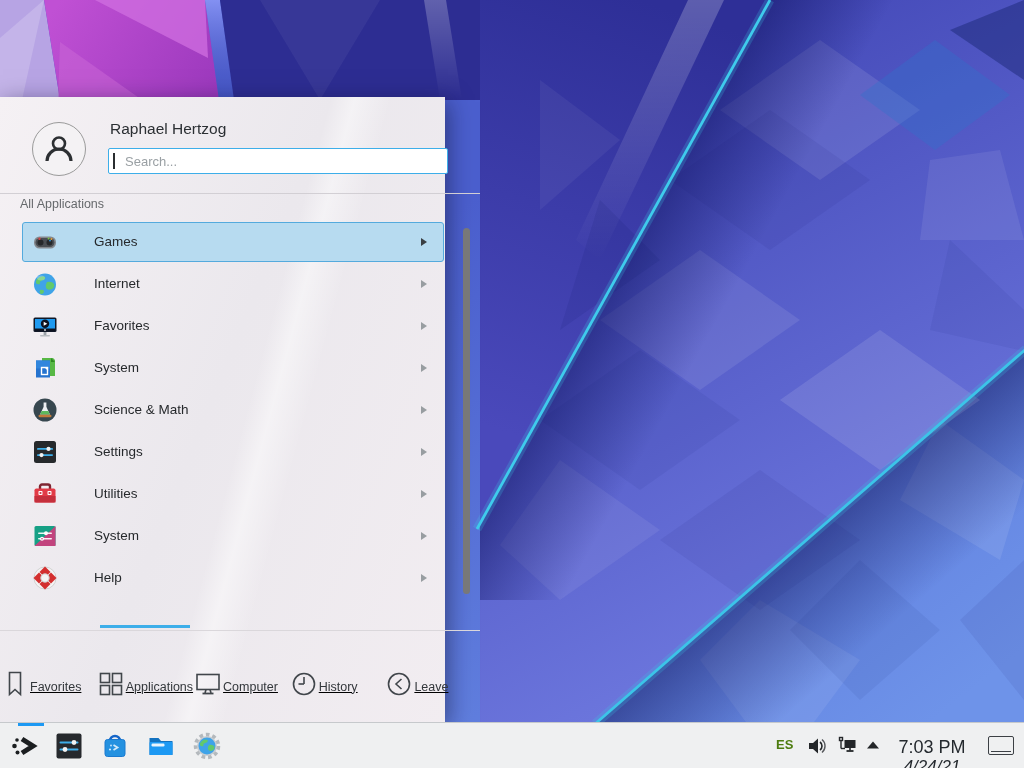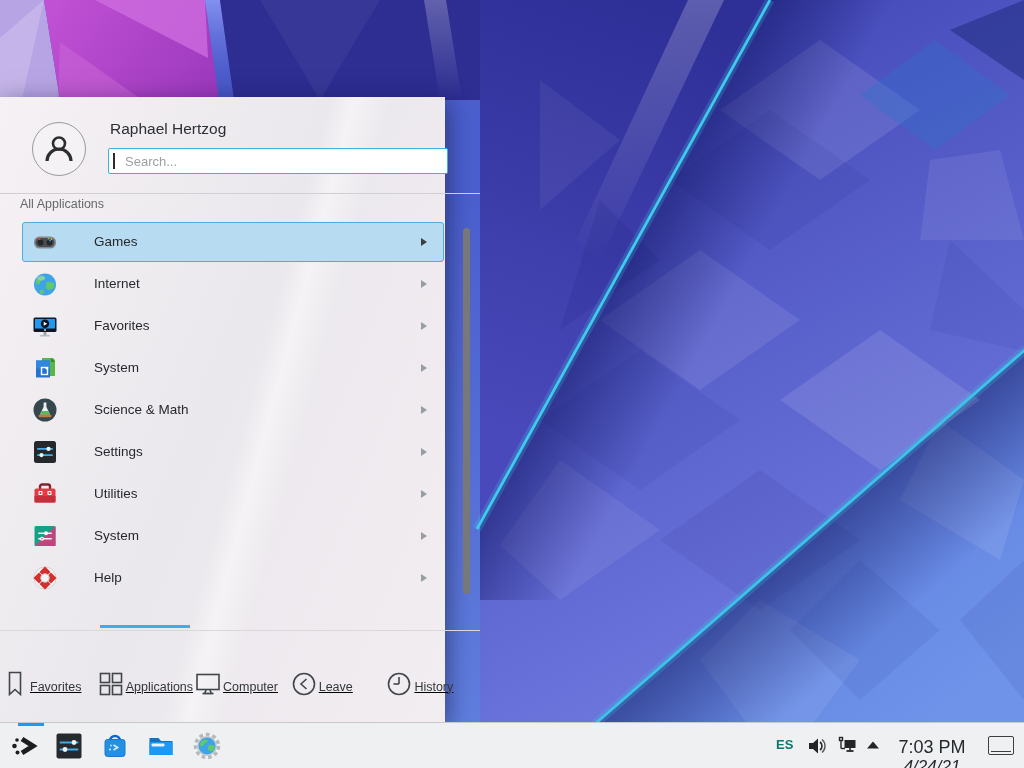--- a/index.html
+++ b/index.html
@@ -46,21 +46,21 @@
   .tab{flex:1;display:flex;flex-direction:row;align-items:center;justify-content:flex-start;
        padding-top:13px;cursor:pointer;text-decoration:underline;}
   .tab-icon{width:30px;height:30px;}
   .tab-label{margin-top:6px;font-size:12.5px;color:#33373b;}
 
   
   #taskbar{left:0;top:722px;width:1024px;height:46px;z-index:8;
     background:#eff0f1;border-top:1px solid #c6c9cc;box-sizing:border-box;}
   .tb-app{position:absolute;top:7px;width:32px;height:32px;cursor:pointer;}
   #tb-active-line{left:18px;top:0px;width:26px;height:3px;background:#1d99f3;}
-  #kbd-layout{left:776px;top:14px;font-size:13px;font-weight:bold;color:#0f766e;cursor:pointer;}
+  #kbd-layout{left:776px;top:14px;font-size:13px;font-weight:bold;color:#4d7c0f;cursor:pointer;}
   .tray-icon{position:absolute;top:12px;width:22px;height:22px;cursor:pointer;}
   #clock{left:888px;top:15px;width:88px;text-align:center;color:#24292e;cursor:pointer;line-height:1.1;}
   #clock .time{font-size:18px;}
   #clock .date{font-size:17px;font-style:italic;}
   #show-desktop{left:988px;top:13px;width:26px;height:19px;border:1.5px solid #3c4045;
     border-radius:2px;box-sizing:border-box;cursor:pointer;}
   #show-desktop::after{content:"";position:absolute;left:2px;right:2px;bottom:2px;height:1.5px;background:#3c4045;}
 </style>
 </head>
 <body>
@@ -320,31 +320,31 @@
         <rect x="4" y="5.5" width="22" height="15" fill="none" stroke="#41464b" stroke-width="1.6"></rect>
         <line x1="13" y1="20.5" x2="12" y2="24" stroke="#41464b" stroke-width="1.6"></line>
         <line x1="17" y1="20.5" x2="18" y2="24" stroke="#41464b" stroke-width="1.6"></line>
         <line x1="9.5" y1="24.5" x2="20.5" y2="24.5" stroke="#41464b" stroke-width="1.8"></line>
       </svg>
       <span class="tab-label">Computer</span>
     </div>
     <div class="tab">
       <svg class="tab-icon" viewBox="0 0 30 30">
         <circle cx="15" cy="15" r="10.5" fill="none" stroke="#41464b" stroke-width="1.6"></circle>
-        <polyline points="17.5,10 12,15 17.5,20" fill="none" stroke="#41464b" stroke-width="1.6"></polyline>
-      </svg>
-      <span class="tab-label">Leave</span>
+        <line x1="15" y1="15" x2="15" y2="8" stroke="#41464b" stroke-width="1.6"></line>
+        <line x1="15" y1="15" x2="9.5" y2="15" stroke="#41464b" stroke-width="1.6"></line>
+      </svg>
+      <span class="tab-label">History</span>
     </div>
     <div class="tab">
       <svg class="tab-icon" viewBox="0 0 30 30">
         <circle cx="15" cy="15" r="10.5" fill="none" stroke="#41464b" stroke-width="1.6"></circle>
-        <line x1="15" y1="15" x2="15" y2="8" stroke="#41464b" stroke-width="1.6"></line>
-        <line x1="15" y1="15" x2="9.5" y2="15" stroke="#41464b" stroke-width="1.6"></line>
-      </svg>
-      <span class="tab-label">History</span>
+        <polyline points="17.5,10 12,15 17.5,20" fill="none" stroke="#41464b" stroke-width="1.6"></polyline>
+      </svg>
+      <span class="tab-label">Leave</span>
     </div>
   </div>
 </div>
 
 <div id="taskbar" class="abs">
   <div id="tb-active-line" class="abs"></div>
 
   <div class="tb-app" style="left:9px;">
     <svg viewBox="0 0 32 32">
       <polyline points="13,9 24,16 13,23" fill="none" stroke="#1b1e20" stroke-width="5" stroke-linejoin="miter"></polyline>

